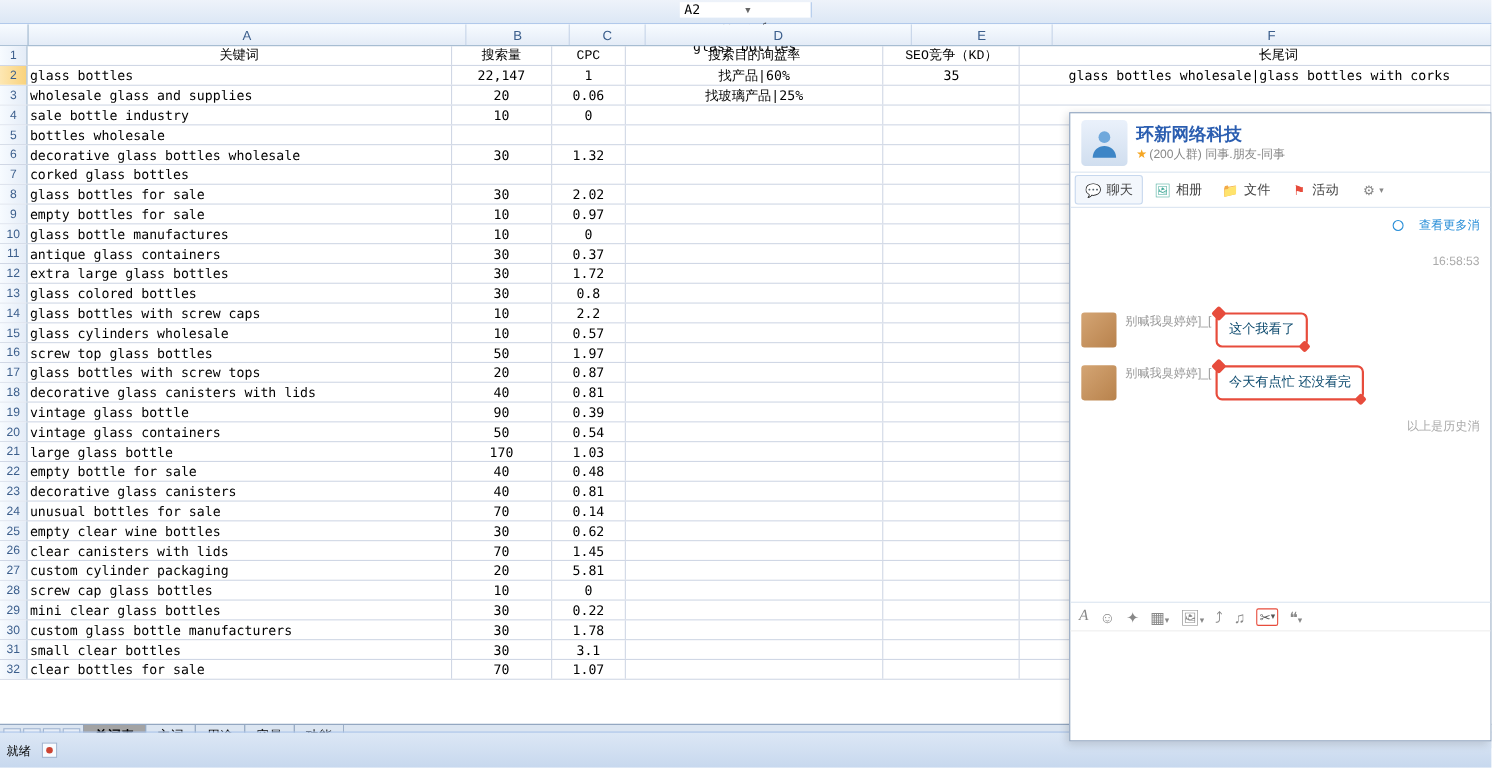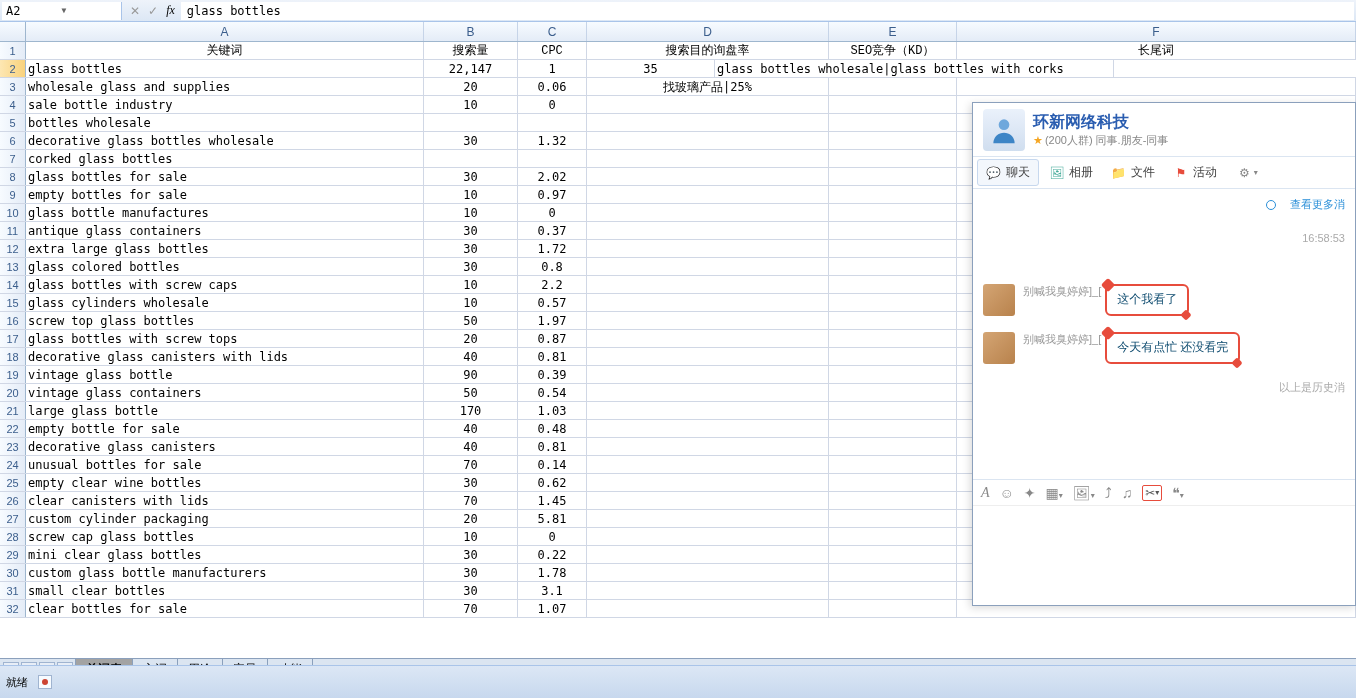--- a/index.html
+++ b/index.html
@@ -1,18 +1,18 @@
 <!DOCTYPE html>
 <html><head>
 <meta charset="utf-8">
 <style>
 * { margin: 0; padding: 0; box-sizing: border-box; }
 body { font-family: "SimSun", "Microsoft YaHei", sans-serif; font-size: 12px; background: #fff; overflow: hidden; width: 1356px; height: 698px; position: relative; }
 
-.formula-bar { height: 22px; border-bottom: 1px solid #a9c4e9; display: flex; align-items: center; background: linear-gradient(#eef3fa, #dce7f5); }
+.formula-bar { height: 22px; border-bottom: 1px solid #a9c4e9; display: flex; align-items: center; background: linear-gradient(#eef3fa, #dce7f5); flex-direction: column; }
 .name-box { width: 120px; border-right: 1px solid #a9c4e9; display: flex; align-items: center; padding: 0 4px; background: #fff; height: 18px; margin: 2px; }
 .name-box span { flex: 1; font-family: Consolas, monospace; }
 .name-box .dd { font-size: 8px; color: #666; }
 .fx-box { display: flex; align-items: center; padding: 0 6px; gap: 8px; }
 .fx { font-style: italic; font-family: "Times New Roman"; }
 .formula-input { flex: 1; padding: 0 6px; font-family: "SimSun", monospace; background: #fff; height: 18px; margin: 2px 2px 2px 0; display: flex; align-items: center; }
 
 .grid-wrap { position: relative; height: 636px; overflow: hidden; }
 .col-headers { display: flex; height: 20px; background: linear-gradient(#f7fbff, #e4ecf7); border-bottom: 1px solid #9eb6ce; }
 .corner { width: 26px; border-right: 1px solid #9eb6ce; background: linear-gradient(#f7fbff, #e4ecf7); }
@@ -26,37 +26,37 @@
 
 .rows { height: 616px; }
 .row { display: flex; height: 18px; border-bottom: 1px solid #d0d7e5; }
 .rh { width: 26px; border-right: 1px solid #9eb6ce; background: linear-gradient(90deg,#f7fbff,#e4ecf7); text-align: center; line-height: 18px; color: #3b5e8c; font-size: 11px; }
 .cell { border-right: 1px solid #d0d7e5; padding: 0 2px; line-height: 18px; white-space: nowrap; overflow: hidden; font-family: "SimSun", monospace; }
 .cell.A { width: 398px; }
 .cell.B { width: 94px; text-align: center; }
 .cell.C { width: 69px; text-align: center; }
 .cell.D { width: 242px; text-align: center; }
 .cell.E { width: 128px; text-align: center; }
-.cell.F { width: 399px; }
+.cell.F { width: 399px; margin-left: 42px; }
 .hdr .cell { text-align: center; font-family: Liberation Mono, monospace; }
 .row.sel .rh { background: linear-gradient(90deg,#fde7b3,#f9d27c); }
 
 .sheet-tabs { position: absolute; bottom: 18px; left: 0; right: 0; height: 22px; background: #dbe5f1; border-top: 1px solid #8ba0bc; display: flex; align-items: center; }
 .tab-nav { display: flex; padding: 0 2px; }
 .tab-nav .nb { width: 16px; height: 16px; border: 1px solid #a0b4d0; margin: 0 1px; display: flex; align-items: center; justify-content: center; font-size: 8px; color: #446; background: #e8eef7; }
 .tabs { display: flex; }
 .tab { padding: 2px 10px; border: 1px solid #8ba0bc; border-top: none; border-bottom-left-radius: 4px; border-bottom-right-radius: 4px; margin-left: -1px; background: #dbe5f1; font-family: "SimSun"; font-size: 12px; cursor: pointer; }
 .tab.active { background: #a3a3a3; font-weight: bold; }
 
 .status-bar { position: absolute; bottom: 0; left: 0; right: 0; height: 18px; background: linear-gradient(#dce7f5,#c7d8ee); border-top: 1px solid #a9c4e9; display: flex; align-items: center; padding: 16px 6px; gap: 10px; font-size: 11px; }
 .rec-icon { width: 14px; height: 14px; background: #f7fbff; border: 1px solid #a0b4d0; display: flex; align-items: center; justify-content: center; }
 .rec-icon .dot { width: 6px; height: 6px; border-radius: 50%; background: #c43; }
 
 
-.chat { position: absolute; top: 102px; right: 0; width: 384px; height: 504px; background: #fff; border: 1px solid #8ba0bc; box-shadow: -2px 2px 8px rgba(0,0,0,0.15); display: flex; flex-direction: column; }
+.chat { position: absolute; top: 102px; right: 0; width: 384px; height: 572px; background: #fff; border: 1px solid #8ba0bc; box-shadow: -2px 2px 8px rgba(0,0,0,0.15); display: flex; flex-direction: column; }
 .chat-hdr { height: 54px; display: flex; align-items: center; padding: 6px 10px; border-bottom: 1px solid #dbe5f1; }
 .avatar-main { width: 42px; height: 42px; border-radius: 4px; background: linear-gradient(#eaf1fb,#d0deef); display: flex; align-items: center; justify-content: center; margin-right: 8px; }
 .avatar-main svg { width: 32px; height: 32px; }
 .chat-title { display: flex; flex-direction: column; }
 .chat-title .t1 { font-size: 16px; font-weight: bold; color: #2a5db0; font-family: "Microsoft YaHei"; }
 .chat-title .t2 { font-size: 11px; color: #888; display: flex; align-items: center; gap: 2px; }
 .chat-title .star { color: #f5a623; }
 
 .chat-tabs { height: 32px; display: flex; align-items: center; border-bottom: 1px solid #dbe5f1; padding: 0 4px; gap: 2px; }
 .ctab { display: flex; align-items: center; gap: 4px; padding: 4px 8px; font-size: 12px; color: #444; cursor: pointer; border-radius: 3px; }
@@ -119,20 +119,21 @@
       <div class="cell C">CPC</div>
       <div class="cell D">搜索目的询盘率</div>
       <div class="cell E">SEO竞争（KD）</div>
       <div class="cell F">长尾词</div>
     </div>
   <div class="row sel">
         <div class="rh">2</div>
     <div class="cell A">glass bottles</div>
     <div class="cell B">22,147</div>
     <div class="cell C">1</div>
+    <div class="cell D">找产品|60%</div>
     <div class="cell E">35</div>
     <div class="cell F">glass bottles wholesale|glass bottles with corks</div>
       </div>
       <div class="row">
         <div class="rh">3</div>
     <div class="cell A">wholesale glass and supplies</div>
     <div class="cell B">20</div>
     <div class="cell C">0.06</div>
     <div class="cell D">找玻璃产品|25%</div>
     <div class="cell E"></div>

